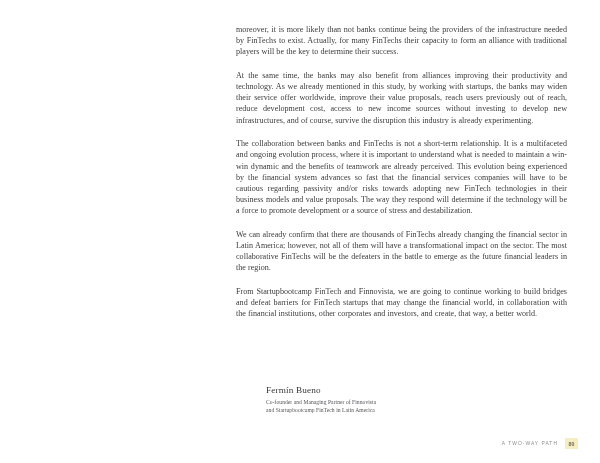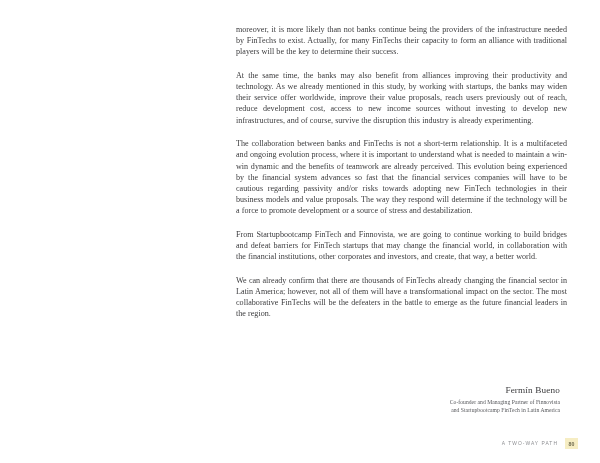--- a/index.html
+++ b/index.html
@@ -39,24 +39,23 @@
     text-justify: inter-word;
     font-family: "Liberation Serif", "DejaVu Serif", serif;
     letter-spacing: 0.01px;
     word-spacing: 0.1px;
   }
   .para:last-of-type { margin-bottom: 0; }
 
   
   .signature {
     position: absolute;
-    right: 40px;
+    right: 34px;
     top: 384px;
     width: 300px;
-    text-align: right;
   }
   .sig-name {
     font-size: 9.2px;
     line-height: 12px;
     color: #3b3b3d;
     font-family: "Liberation Serif", "DejaVu Serif", serif;
     margin: 0 0 3px 0;
     letter-spacing: 0.15px;
   }
   .sig-role {
@@ -101,22 +100,22 @@
 </style>
 </head>
 <body>
 
 <div class="page">
 
   <div class="text-column">
     <p class="para">moreover, it is more likely than not banks continue being the providers of the infrastructure needed by FinTechs to exist. Actually, for many FinTechs their capacity to form an alliance with traditional players will be the key to determine their success.</p>
     <p class="para">At the same time, the banks may also benefit from alliances improving their productivity and technology. As we already mentioned in this study, by working with startups, the banks may widen their service offer worldwide, improve their value proposals, reach users previously out of reach, reduce development cost, access to new income sources without investing to develop new infrastructures, and of course, survive the disruption this industry is already experimenting.</p>
     <p class="para">The collaboration between banks and FinTechs is not a short-term relationship. It is a multifaceted and ongoing evolution process, where it is important to understand what is needed to maintain a win-win dynamic and the benefits of teamwork are already perceived. This evolution being experienced by the financial system advances so fast that the financial services companies will have to be cautious regarding passivity and/or risks towards adopting new FinTech technologies in their business models and value proposals. The way they respond will determine if the technology will be a force to promote development or a source of stress and destabilization.</p>
+    <p class="para">We can already confirm that there are thousands of FinTechs already changing the financial sector in Latin America; however, not all of them will have a transformational impact on the sector. The most collaborative FinTechs will be the defeaters in the battle to emerge as the future financial leaders in the region.</p>
     <p class="para">From Startupbootcamp FinTech and Finnovista, we are going to continue working to build bridges and defeat barriers for FinTech startups that may change the financial world, in collaboration with the financial institutions, other corporates and investors, and create, that way, a better world.</p>
-    <p class="para">We can already confirm that there are thousands of FinTechs already changing the financial sector in Latin America; however, not all of them will have a transformational impact on the sector. The most collaborative FinTechs will be the defeaters in the battle to emerge as the future financial leaders in the region.</p>
   </div>
 
   <div class="signature">
     <div class="sig-name">Fermín Bueno</div>
     <div class="sig-role">Co-founder and Managing Partner of Finnovista</div>
     <div class="sig-role">and Startupbootcamp FinTech in Latin America</div>
   </div>
 
   <div class="footer">
     <span class="footer-title">A TWO-WAY PATH</span>

